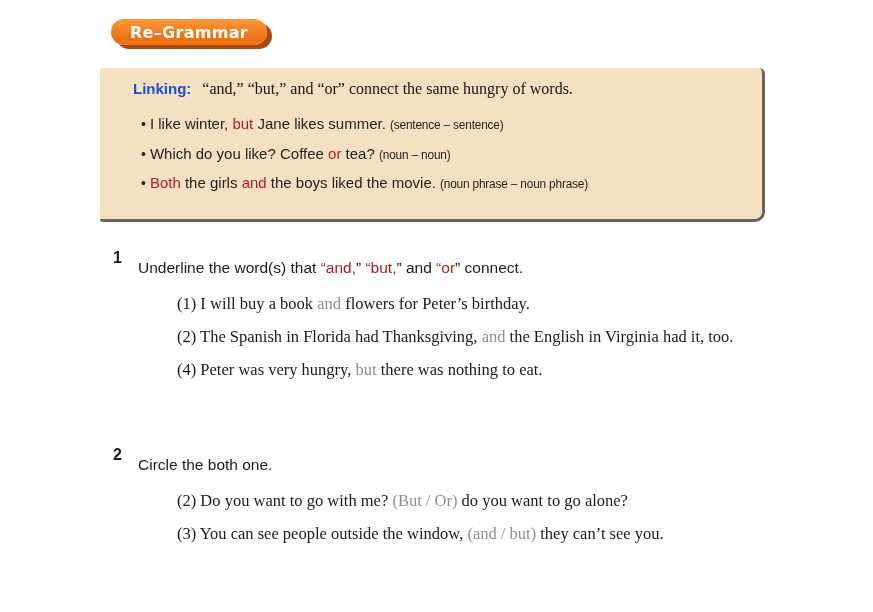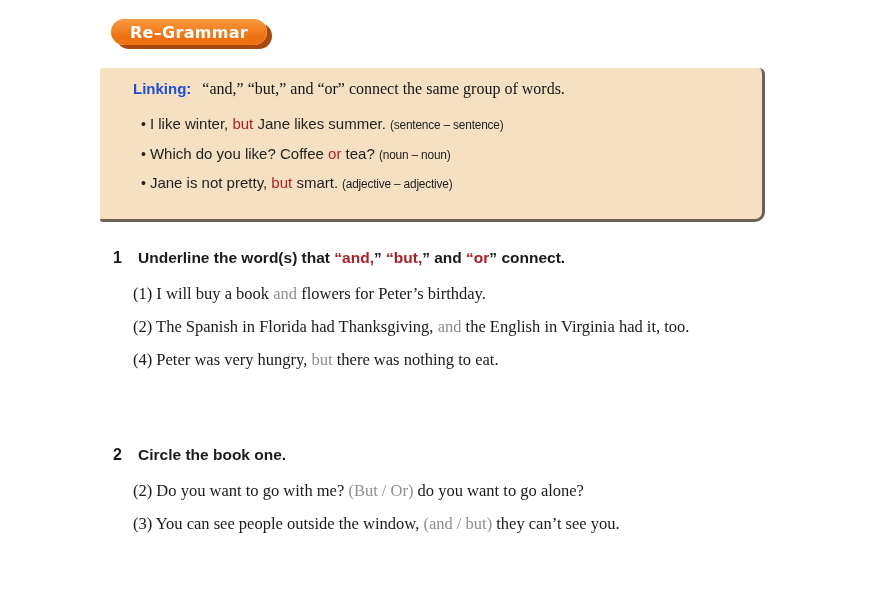--- a/index.html
+++ b/index.html
@@ -41,72 +41,72 @@
   .note{
     display:inline-block;transform:scaleX(0.95);transform-origin:0 50%;
     font-size:12.5px;margin-left:4px;color:#1d1d1d;letter-spacing:-0.2px;
   }
   
   .exercise{position:absolute;left:113px;width:700px;}
   #ex1{top:247px;}
   #ex2{top:444px;}
   .ex-head{display:flex;gap:9px;line-height:22px;}
   .ex-num{font-weight:700;font-size:16px;min-width:16px;}
-  .ex-title{font-weight:700;font-size:15.5px;white-space:nowrap;}
+  .ex-title{font-weight:400;font-size:15.5px;white-space:nowrap;margin-top:10px;}
   .ex-items{list-style:none;margin:14px 0 0 0;padding:0 0 0 20px;}
   .ex-items li{
     font-family:"Liberation Serif",serif;font-size:16.5px;line-height:21px;
-    margin-bottom:12px;white-space:nowrap;color:#1a1a1a;
+    margin-bottom:12px;white-space:nowrap;color:#1a1a1a;margin-left:44px;
   }
   
   .seg-red{color:var(--red);}
   .seg-gray{color:var(--gray);}
 </style>
 </head>
 <body>
 
 <div class="page">
 
   <div class="badge">
     <span>Re–Grammar</span>
   </div>
 
   <div class="linking-box">
     <div class="box-head">
-      <span class="box-title">Linking:</span><span class="box-desc">“and,” “but,” and “or” connect the same group of words.</span>
+      <span class="box-title">Linking:</span><span class="box-desc">“and,” “but,” and “or” connect the same hungry of words.</span>
     </div>
     <ul class="examples">
       <li>
         <span class="bullet">•</span><span class="ex-text"><span>I like winter, </span><span class="seg-red">but</span><span> Jane likes summer.</span></span><span class="note">(sentence – sentence)</span>
       </li>
       <li>
         <span class="bullet">•</span><span class="ex-text"><span>Which do you like? Coffee </span><span class="seg-red">or</span><span> tea?</span></span><span class="note">(noun – noun)</span>
       </li>
       <li>
-        <span class="bullet">•</span><span class="ex-text"><span>Jane is not pretty, </span><span class="seg-red">but</span><span> smart.</span></span><span class="note">(adjective – adjective)</span>
+        <span class="bullet">•</span><span class="ex-text"><span class="seg-red">Both</span><span> the girls </span><span class="seg-red">and</span><span> the boys liked the movie.</span></span><span class="note">(noun phrase – noun phrase)</span>
       </li>
     </ul>
   </div>
 
   <section class="exercise" id="ex1">
     <div class="ex-head">
       <span class="ex-num">1</span>
       <span class="ex-title"><span>Underline the word(s) that </span><span class="seg-red">“and,</span><span>” </span><span class="seg-red">“but,</span><span>” and </span><span class="seg-red">“or</span><span>” connect.</span></span>
     </div>
     <ol class="ex-items">
       <li><span>(1) I will buy a book </span><span class="seg-gray">and</span><span> flowers for Peter’s birthday.</span></li>
       <li><span>(2) The Spanish in Florida had Thanksgiving, </span><span class="seg-gray">and</span><span> the English in Virginia had it, too.</span></li>
       <li><span>(4) Peter was very hungry, </span><span class="seg-gray">but</span><span> there was nothing to eat.</span></li>
     </ol>
   </section>
 
   <section class="exercise" id="ex2">
     <div class="ex-head">
       <span class="ex-num">2</span>
-      <span class="ex-title"><span>Circle the book one.</span></span>
+      <span class="ex-title"><span>Circle the both one.</span></span>
     </div>
     <ol class="ex-items">
       <li><span>(2) Do you want to go with me? </span><span class="seg-gray">(But / Or)</span><span> do you want to go alone?</span></li>
       <li><span>(3) You can see people outside the window, </span><span class="seg-gray">(and / but)</span><span> they can’t see you.</span></li>
     </ol>
   </section>
 
 </div>
 
 </body></html>

